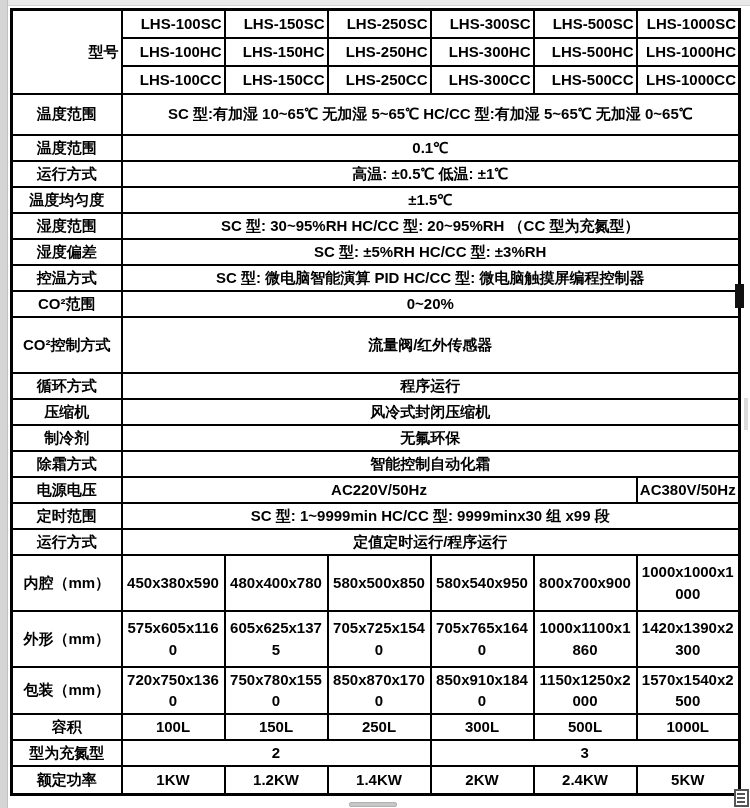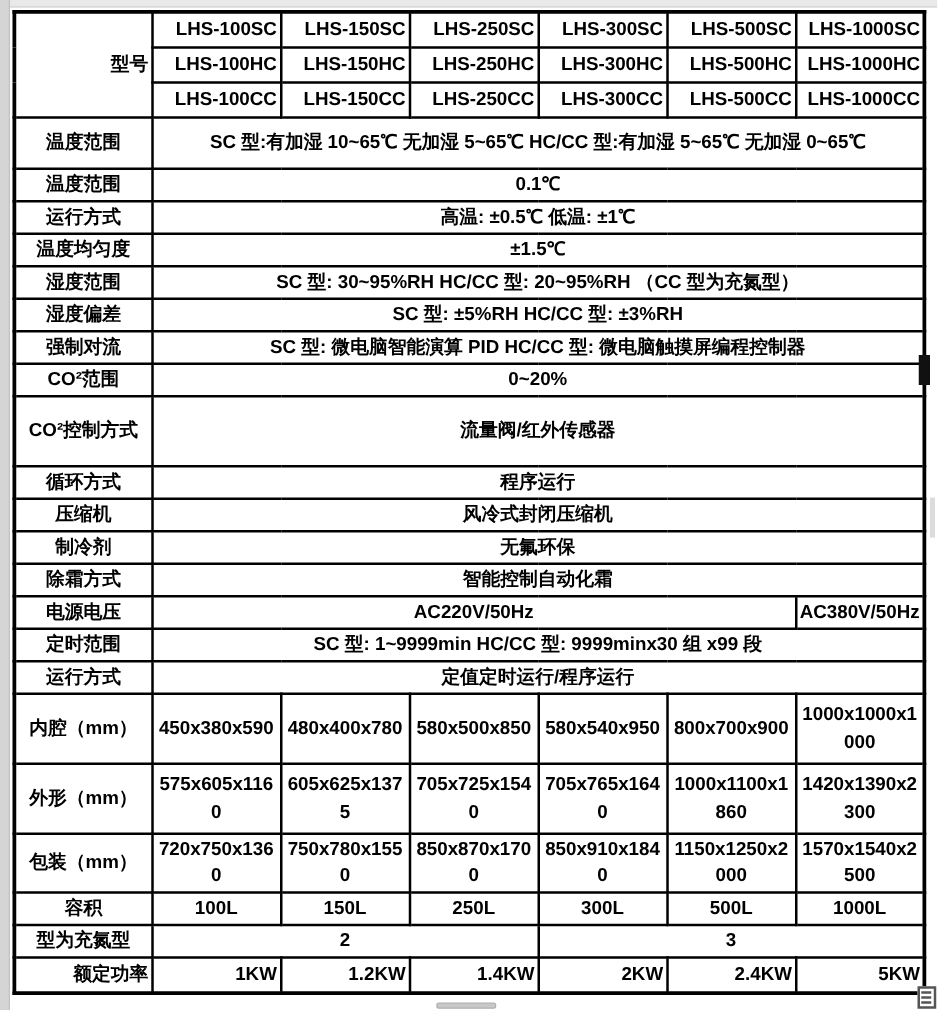--- a/index.html
+++ b/index.html
@@ -22,21 +22,21 @@
     font-weight:bold; font-size:15px; color:#000; padding:1px 2px;
     word-break:break-all; line-height:1.45; }
   col.lab { width:110px; }
   col.c { width:103px; }
   tr.model td { height:28px;text-align:right; }
   tr.tall2 td { height:41px; }
   tr.std td { height:26px; }
   tr.co2ctl td { height:56px; }
   tr.dim td { height:56px; }
   tr.pack td { height:42px; }
-  tr.power td { height:28px;text-align:right; }
+  tr.power td { height:28px; }
   td.lbl { word-break:keep-all; }
 
   .watermark { position:absolute; left:584px; top:772px; width:160px;
     font-family:"DejaVu Sans Mono", monospace; font-size:19px; font-weight:bold;
     letter-spacing:0px; pointer-events:none; white-space:nowrap; }
 </style>
 </head>
 <body>
 
 <div class="page">
@@ -99,21 +99,21 @@
       </tr>
       <tr class="std">
         <td class="lbl">湿度范围</td>
         <td colspan="6">SC 型: 30~95%RH  HC/CC 型: 20~95%RH （CC 型为充氮型）</td>
       </tr>
       <tr class="std">
         <td class="lbl">湿度偏差</td>
         <td colspan="6">SC 型: ±5%RH  HC/CC 型: ±3%RH</td>
       </tr>
       <tr class="std">
-        <td class="lbl">强制对流</td>
+        <td class="lbl">控温方式</td>
         <td colspan="6">SC 型: 微电脑智能演算 PID  HC/CC 型: 微电脑触摸屏编程控制器</td>
       </tr>
       <tr class="std">
         <td class="lbl">CO²范围</td>
         <td colspan="6">0~20%</td>
       </tr>
       <tr class="co2ctl">
         <td class="lbl">CO²控制方式</td>
         <td colspan="6">流量阀/红外传感器</td>
       </tr>

